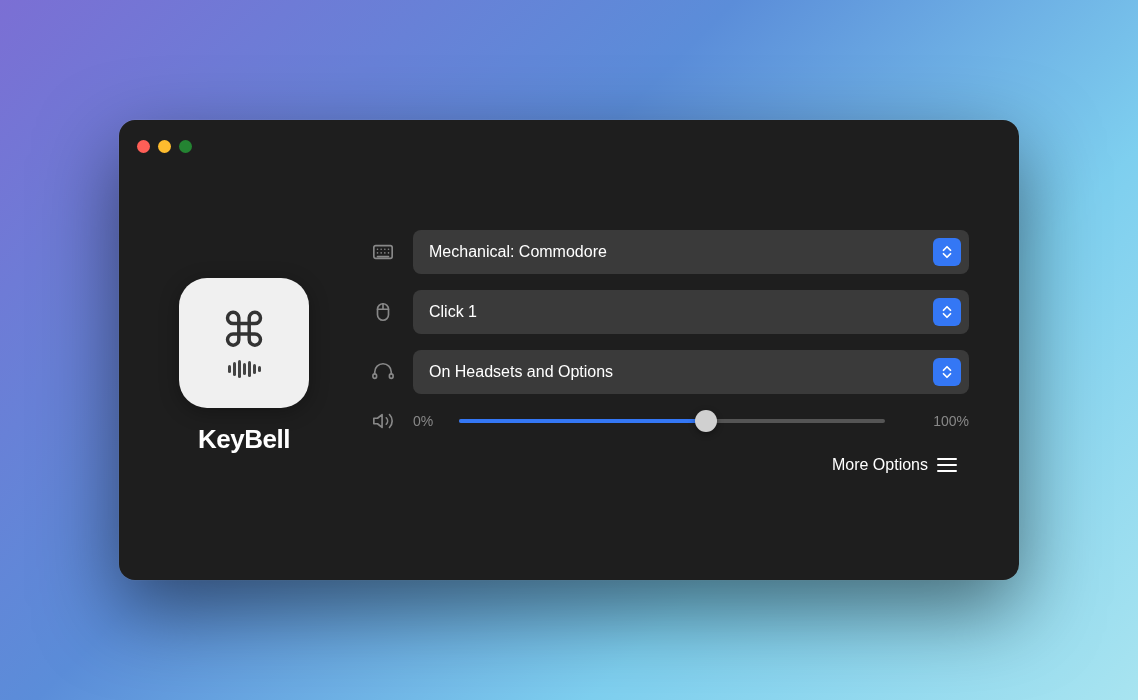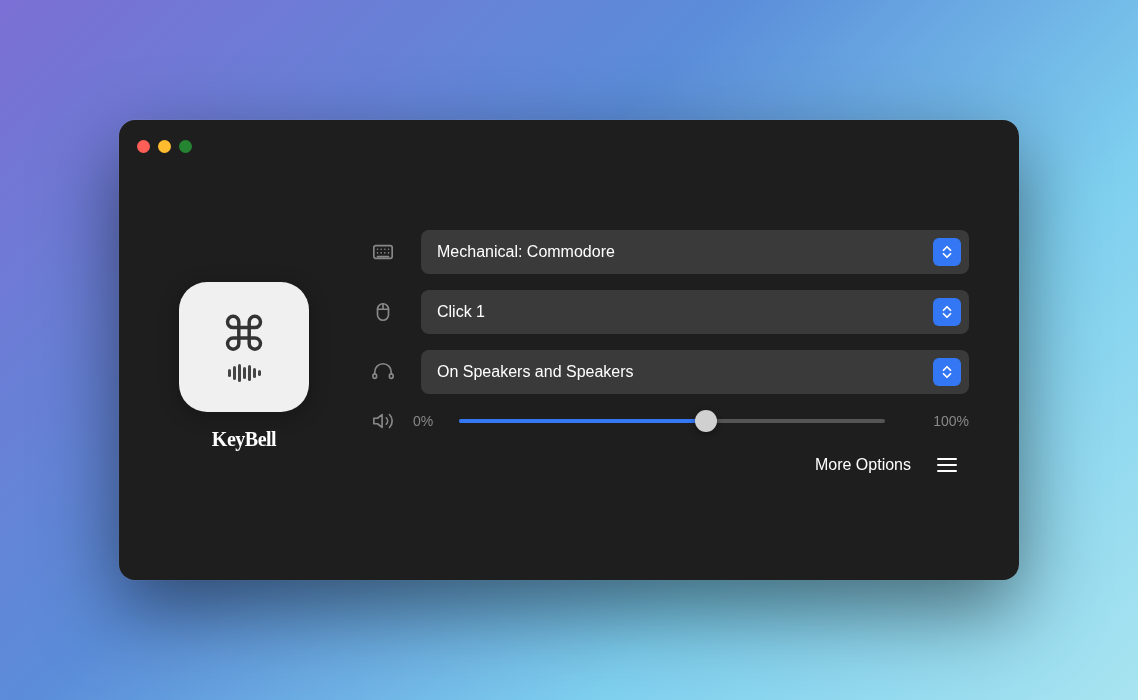--- a/index.html
+++ b/index.html
@@ -96,37 +96,36 @@
     }
 
     .wave-bar {
       width: 3px;
       background: #444;
       border-radius: 2px;
     }
 
     .app-name {
       color: #ffffff;
-      font-size: 20px;
+      font-size: 26px;
       font-weight: 700;
       letter-spacing: -0.5px;
-      font-family: Liberation Serif, serif;
     }
 
     .controls {
       flex: 1;
       display: flex;
       flex-direction: column;
       gap: 16px;
     }
 
     .control-row {
       display: flex;
       align-items: center;
-      gap: 24px;
+      gap: 16px;
     }
 
     .control-icon {
       width: 28px;
       display: flex;
       align-items: center;
       justify-content: center;
       color: #888;
       font-size: 20px;
       flex-shrink: 0;
@@ -228,21 +227,21 @@
     .more-options {
       display: flex;
       justify-content: flex-end;
       padding: 0 0 20px 0;
       margin-top: auto;
     }
 
     .more-options-btn {
       display: flex;
       align-items: center;
-      gap: 26px;
+      gap: 9px;
       color: #ffffff;
       font-size: 16px;
       font-weight: 500;
       background: none;
       border: none;
       cursor: pointer;
       padding: 8px 12px;
     }
 
     .hamburger-icon {
@@ -336,21 +335,21 @@
 
       <div class="control-row">
         <div class="control-icon">
           <svg viewBox="0 0 24 24" width="22" height="22" fill="none" stroke="#888" stroke-width="1.8" stroke-linecap="round" stroke-linejoin="round">
             <path d="M3 14V12a9 9 0 0118 0v2"></path>
             <path d="M3 14a2 2 0 012 2v1a2 2 0 01-2 2v0a2 2 0 01-2-2v-1a2 2 0 012-2z"></path>
             <path d="M21 14a2 2 0 012 2v1a2 2 0 01-2 2v0a2 2 0 01-2-2v-1a2 2 0 012-2z"></path>
           </svg>
         </div>
         <div class="dropdown">
-          <span class="dropdown-text">On Speakers and Speakers</span>
+          <span class="dropdown-text">On Headsets and Options</span>
           <div class="dropdown-arrow">
             <svg viewBox="0 0 16 16" xmlns="http://www.w3.org/2000/svg">
               <path d="M4 6l4-4 4 4M4 10l4 4 4-4" fill="none" stroke="white" stroke-width="2" stroke-linecap="round" stroke-linejoin="round"></path>
             </svg>
           </div>
         </div>
       </div>
 
       <div class="control-row slider-row">
         <div class="control-icon">

